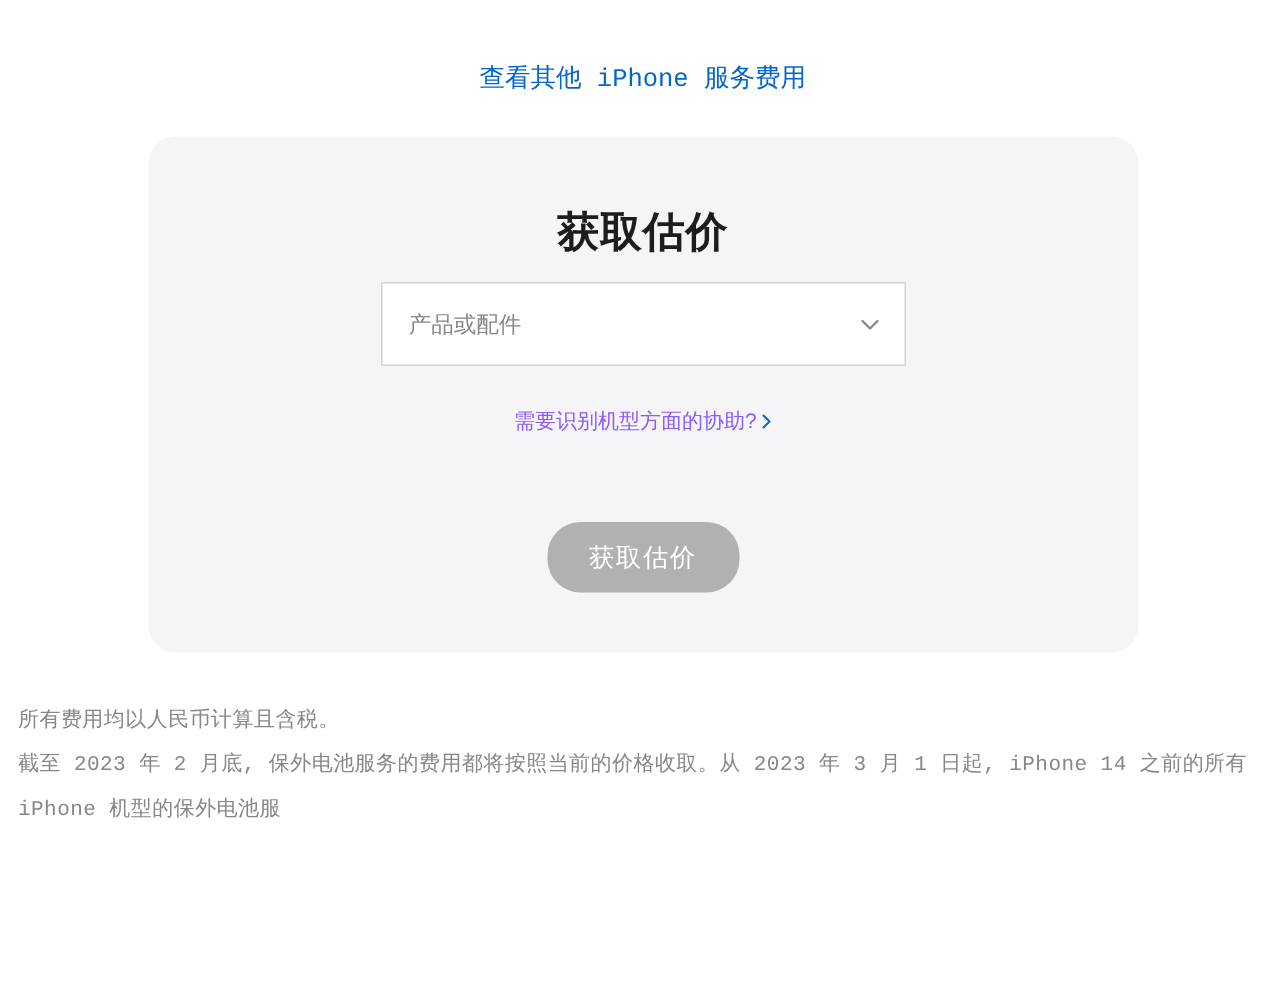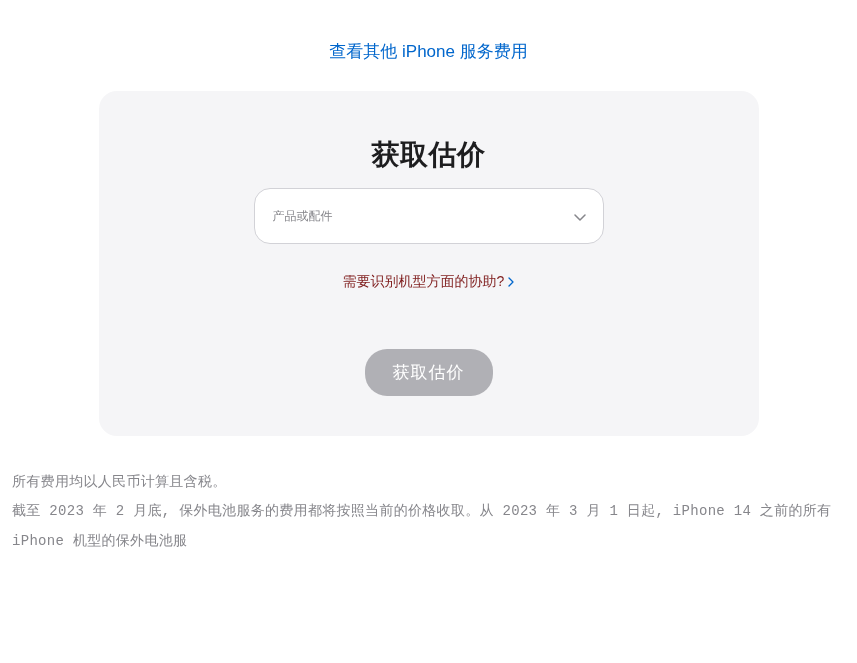--- a/index.html
+++ b/index.html
@@ -19,20 +19,21 @@
       padding: 0 10px;
     }
     .top-link {
       text-align: center;
       padding: 40px 0 28px;
     }
     .top-link a {
       color: #0066cc;
       text-decoration: none;
       font-size: 17px;
+      font-family: Liberation Mono, monospace;
     }
     .card {
       background: #f5f5f7;
       border-radius: 18px;
       width: 660px;
       margin: 0 auto 24px;
       padding: 45px 40px 40px;
       text-align: center;
     }
     .card-title {
@@ -50,43 +51,43 @@
     .select-wrapper {
       position: relative;
       width: 350px;
       margin: 0 auto 28px;
     }
     .select-field {
       width: 100%;
       height: 56px;
       padding: 0 40px 0 18px;
       border: 1px solid #d2d2d7;
-      border-radius: 16px;
+      border-radius: 0;
       background: #fff;
-      font-size: 12px;
+      font-size: 15px;
       color: #86868b;
       text-align: left;
       cursor: pointer;
       appearance: none;
       outline: none;
       display: flex;
       align-items: center;
     }
     .chevron {
       position: absolute;
       right: 18px;
       top: 50%;
       transform: translateY(-50%);
       pointer-events: none;
       color: #86868b;
     }
     .help-link {
       display: inline-flex;
       align-items: center;
-      color: #7f1d1d;
+      color: #8b5cf6;
       text-decoration: none;
       font-size: 14px;
       margin-bottom: 58px;
       gap: 4px;
     }
     .help-link svg {
       width: 6px;
       height: 10px;
     }
     .submit-btn {

